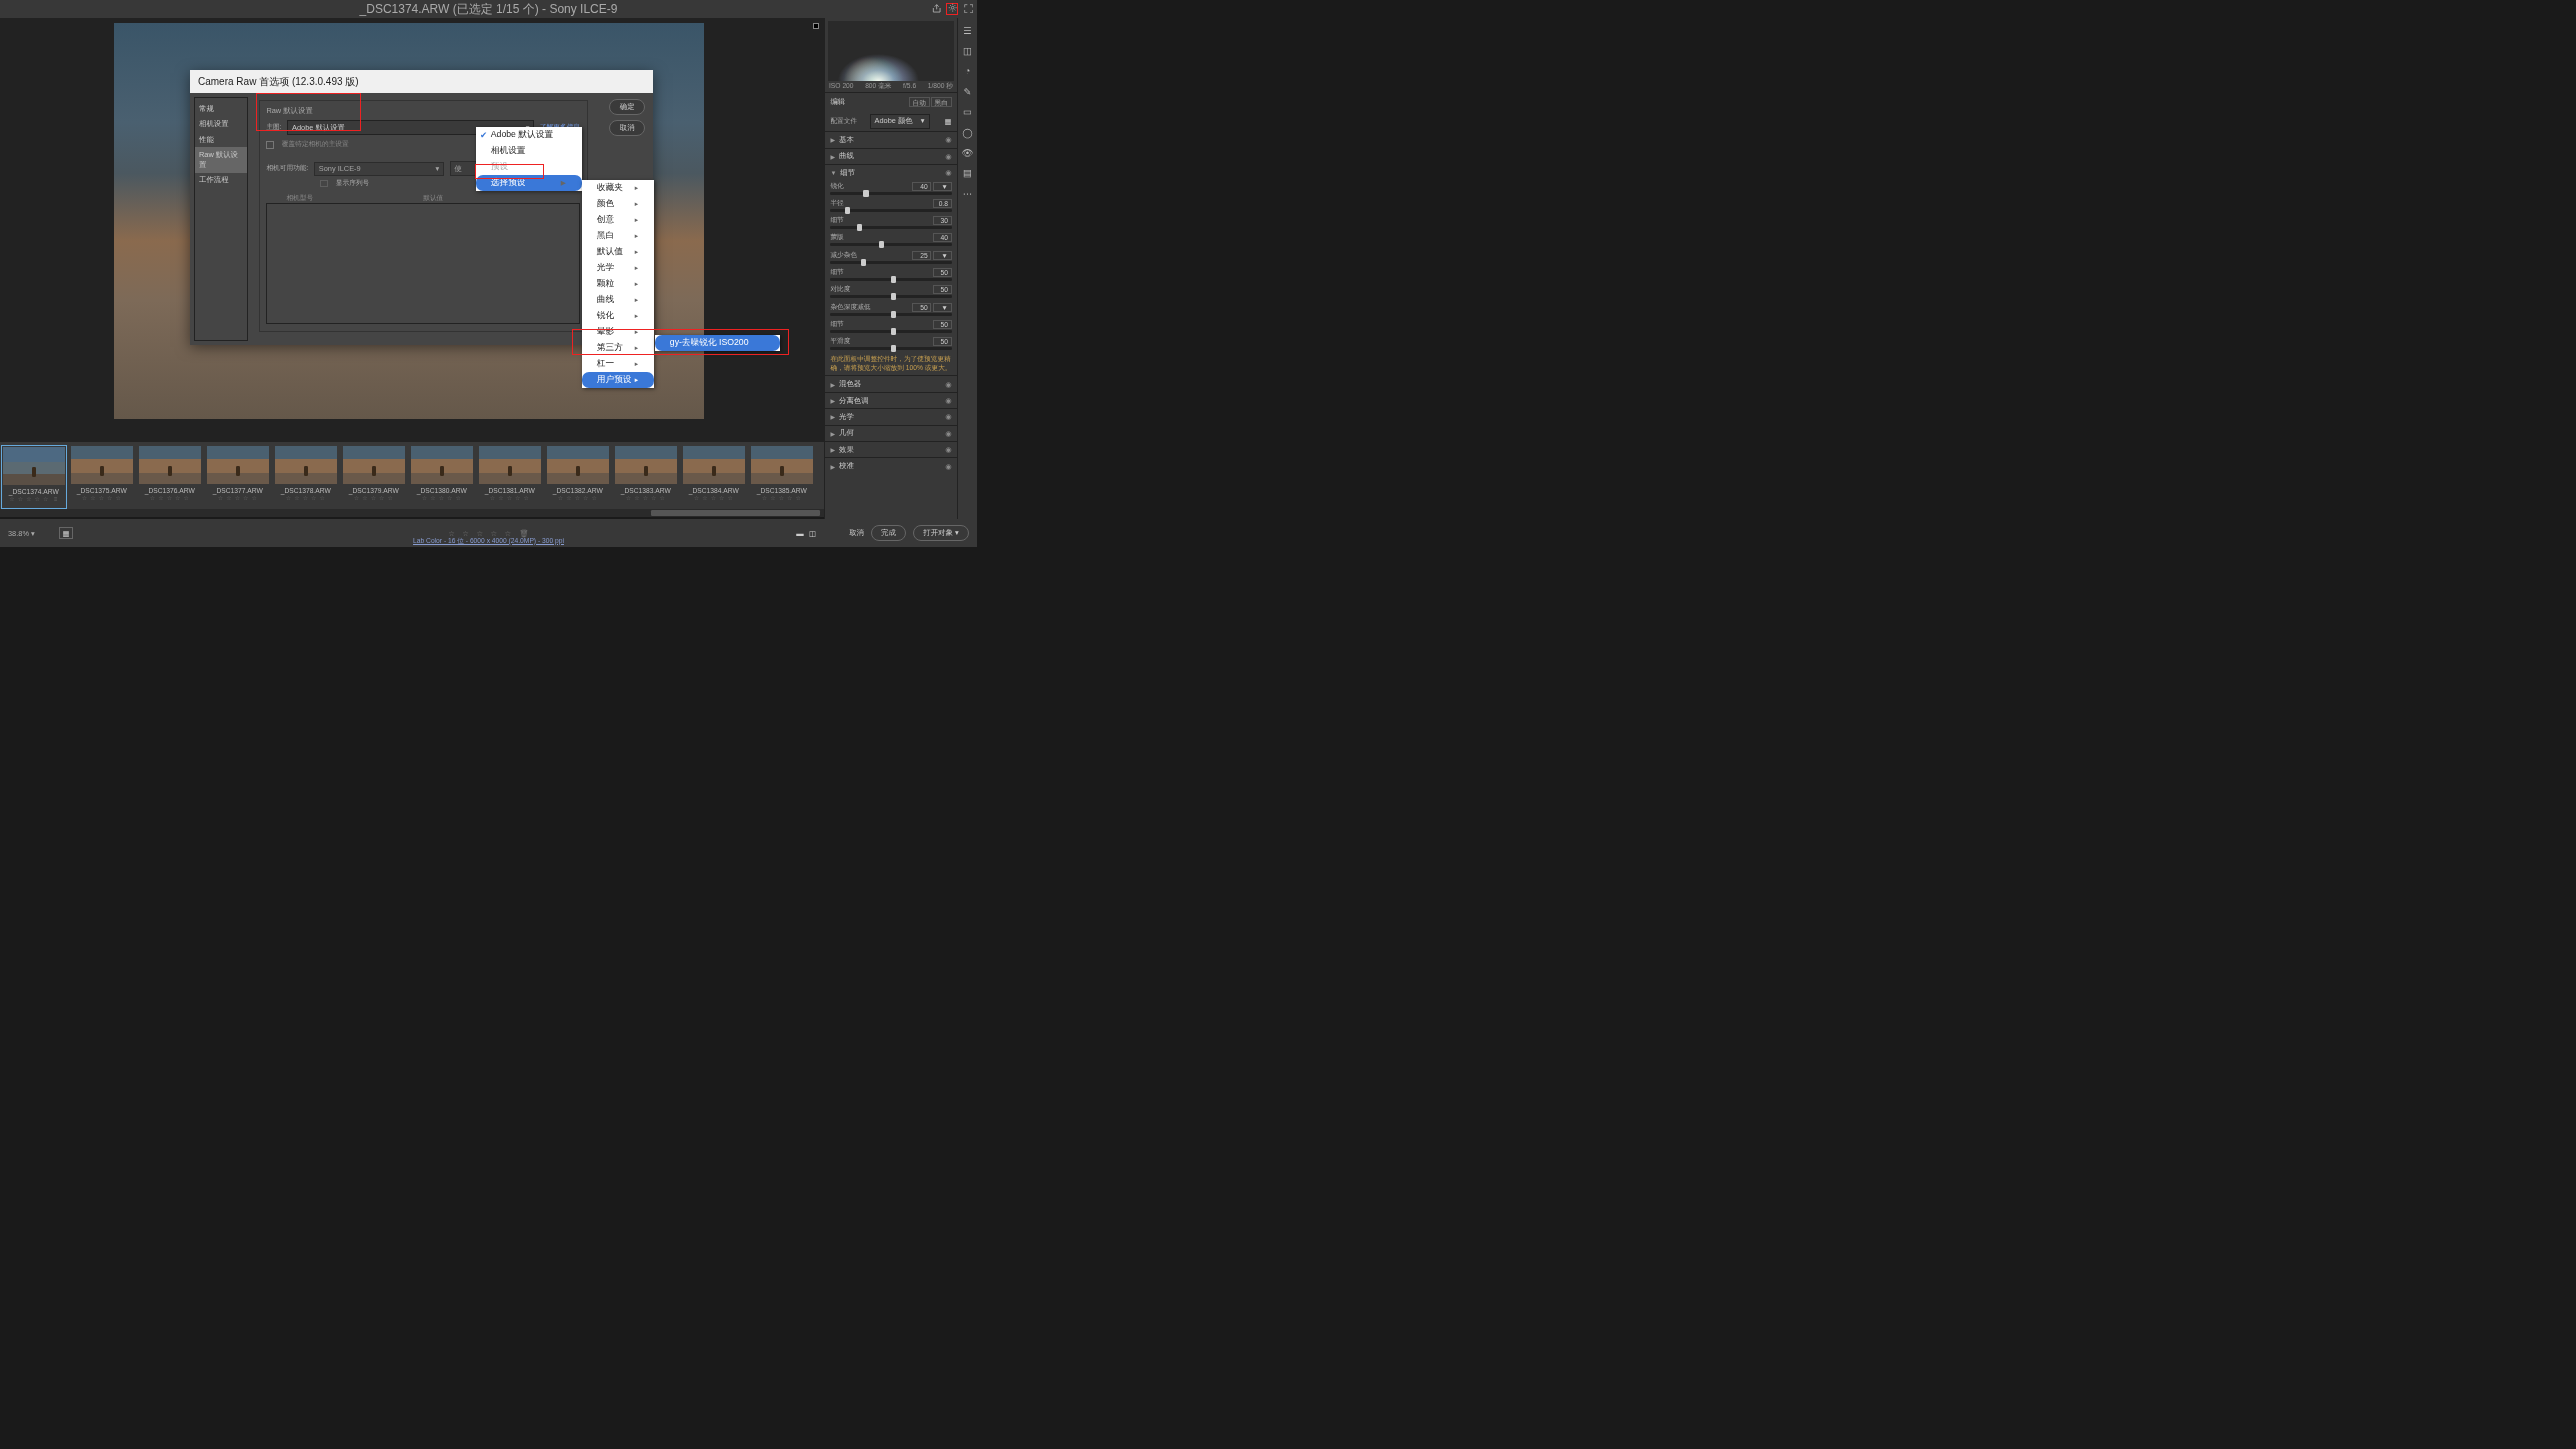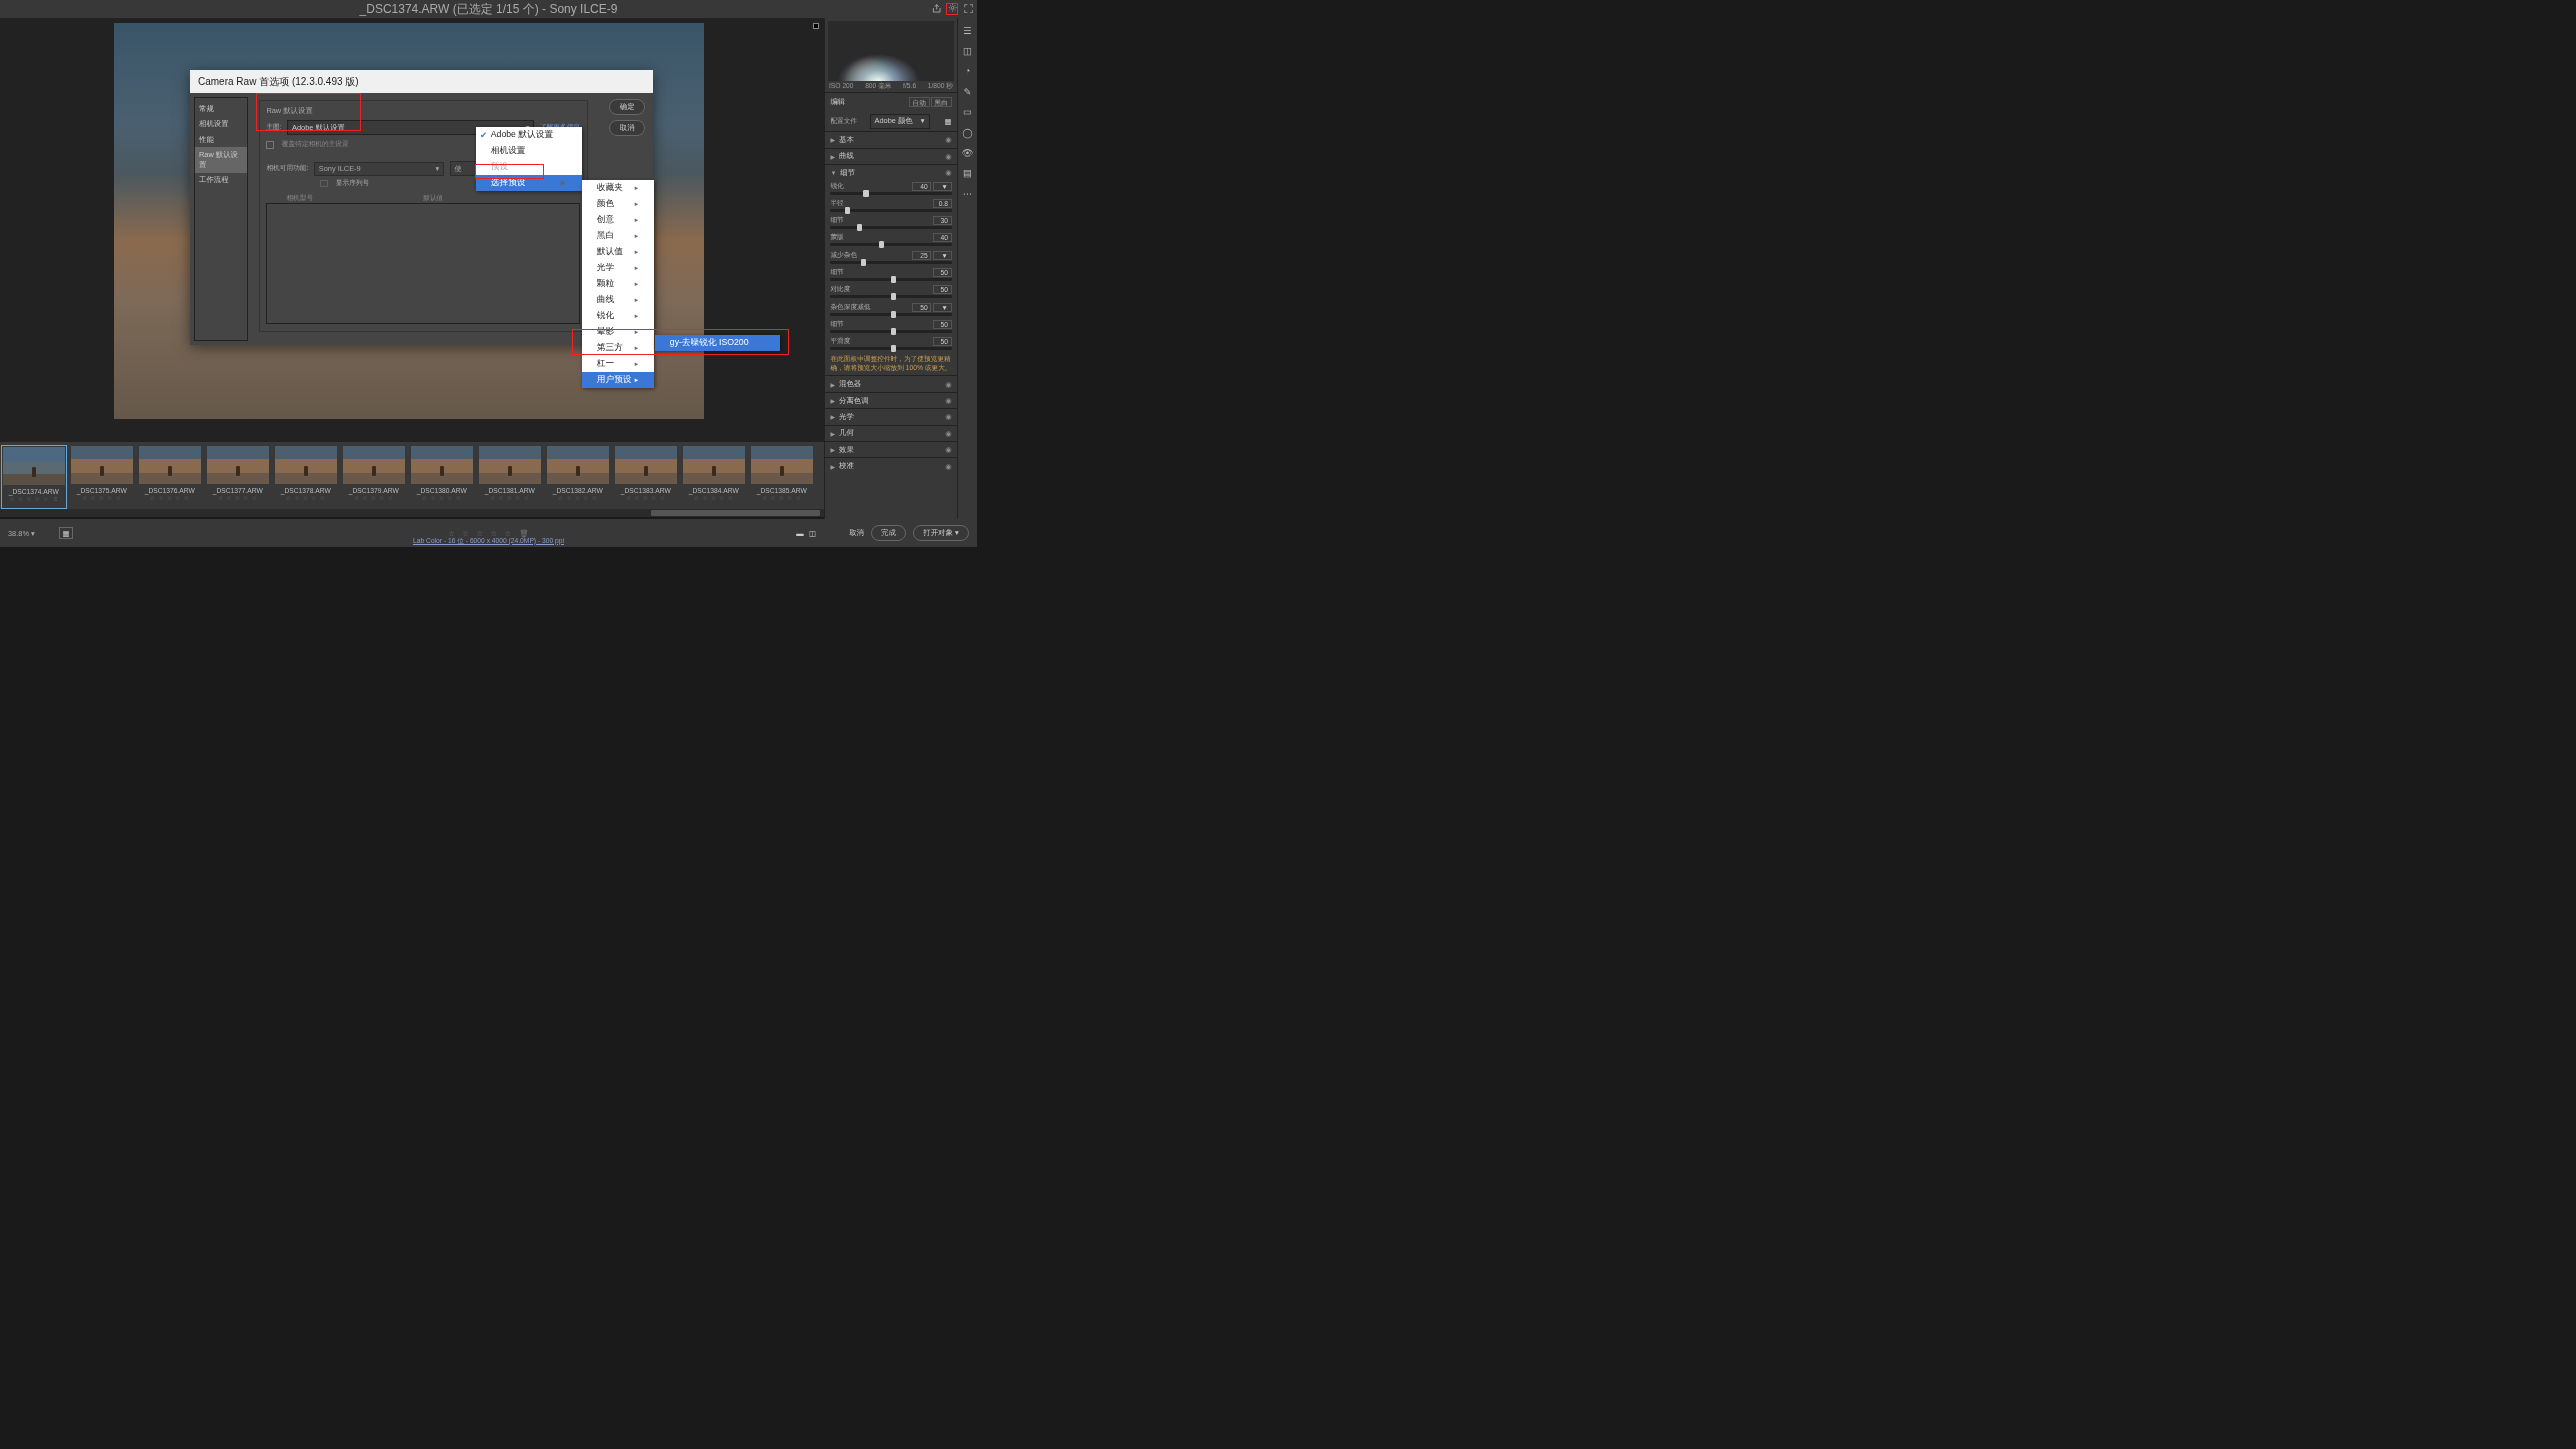--- a/index.html
+++ b/index.html
@@ -85,21 +85,21 @@
 .btns .pill{background:#3a3a3a;}
 .hl-red{border:1.3px solid #e22;}
 .hl-pos1{position:absolute;left:256px;top:93px;width:105px;height:38px;pointer-events:none;}
 
 
 .menu{position:absolute;background:#fff;color:#222;font-size:8.7px;box-shadow:1.3px 1.3px 4px rgba(0,0,0,.5);z-index:90;}
 .menu .mi{padding:2px 16px 2px 14.8px;display:flex;justify-content:space-between;align-items:center;white-space:nowrap;}
 .menu .mi.dis{color:#aaa;}
 .menu .mi .chk{position:absolute;left:4px;color:#3a78d8;}
 .menu .mi .arr{color:#666;font-size:6.7px;}
-.menu .mi.hl{background:#3a78d8;color:#fff;}
+.menu .mi.hl{background:#3a78d8;color:#fff;border-radius:7px;}
 .menu1{left:476px;top:127px;width:106px;}
 .menu2{left:582px;top:180px;width:72px;}
 .menu3{left:655px;top:335px;width:125px;}
 .hl-pos2{position:absolute;left:475px;top:164px;width:69px;height:15.4px;pointer-events:none;z-index:95;}
 .hl-pos3{position:absolute;left:572px;top:329px;width:217px;height:25.5px;pointer-events:none;z-index:95;}
 
 .cb{width:7.4px;height:7.4px;border:0.7px solid #777;display:inline-block;margin-right:2.7px;}
 .colhdr{display:flex;color:#888;font-size:6.7px;padding:1.3px 0;}
 .colhdr span{flex:1;}
 .listbox{border:0.7px solid #222;height:121px;}

